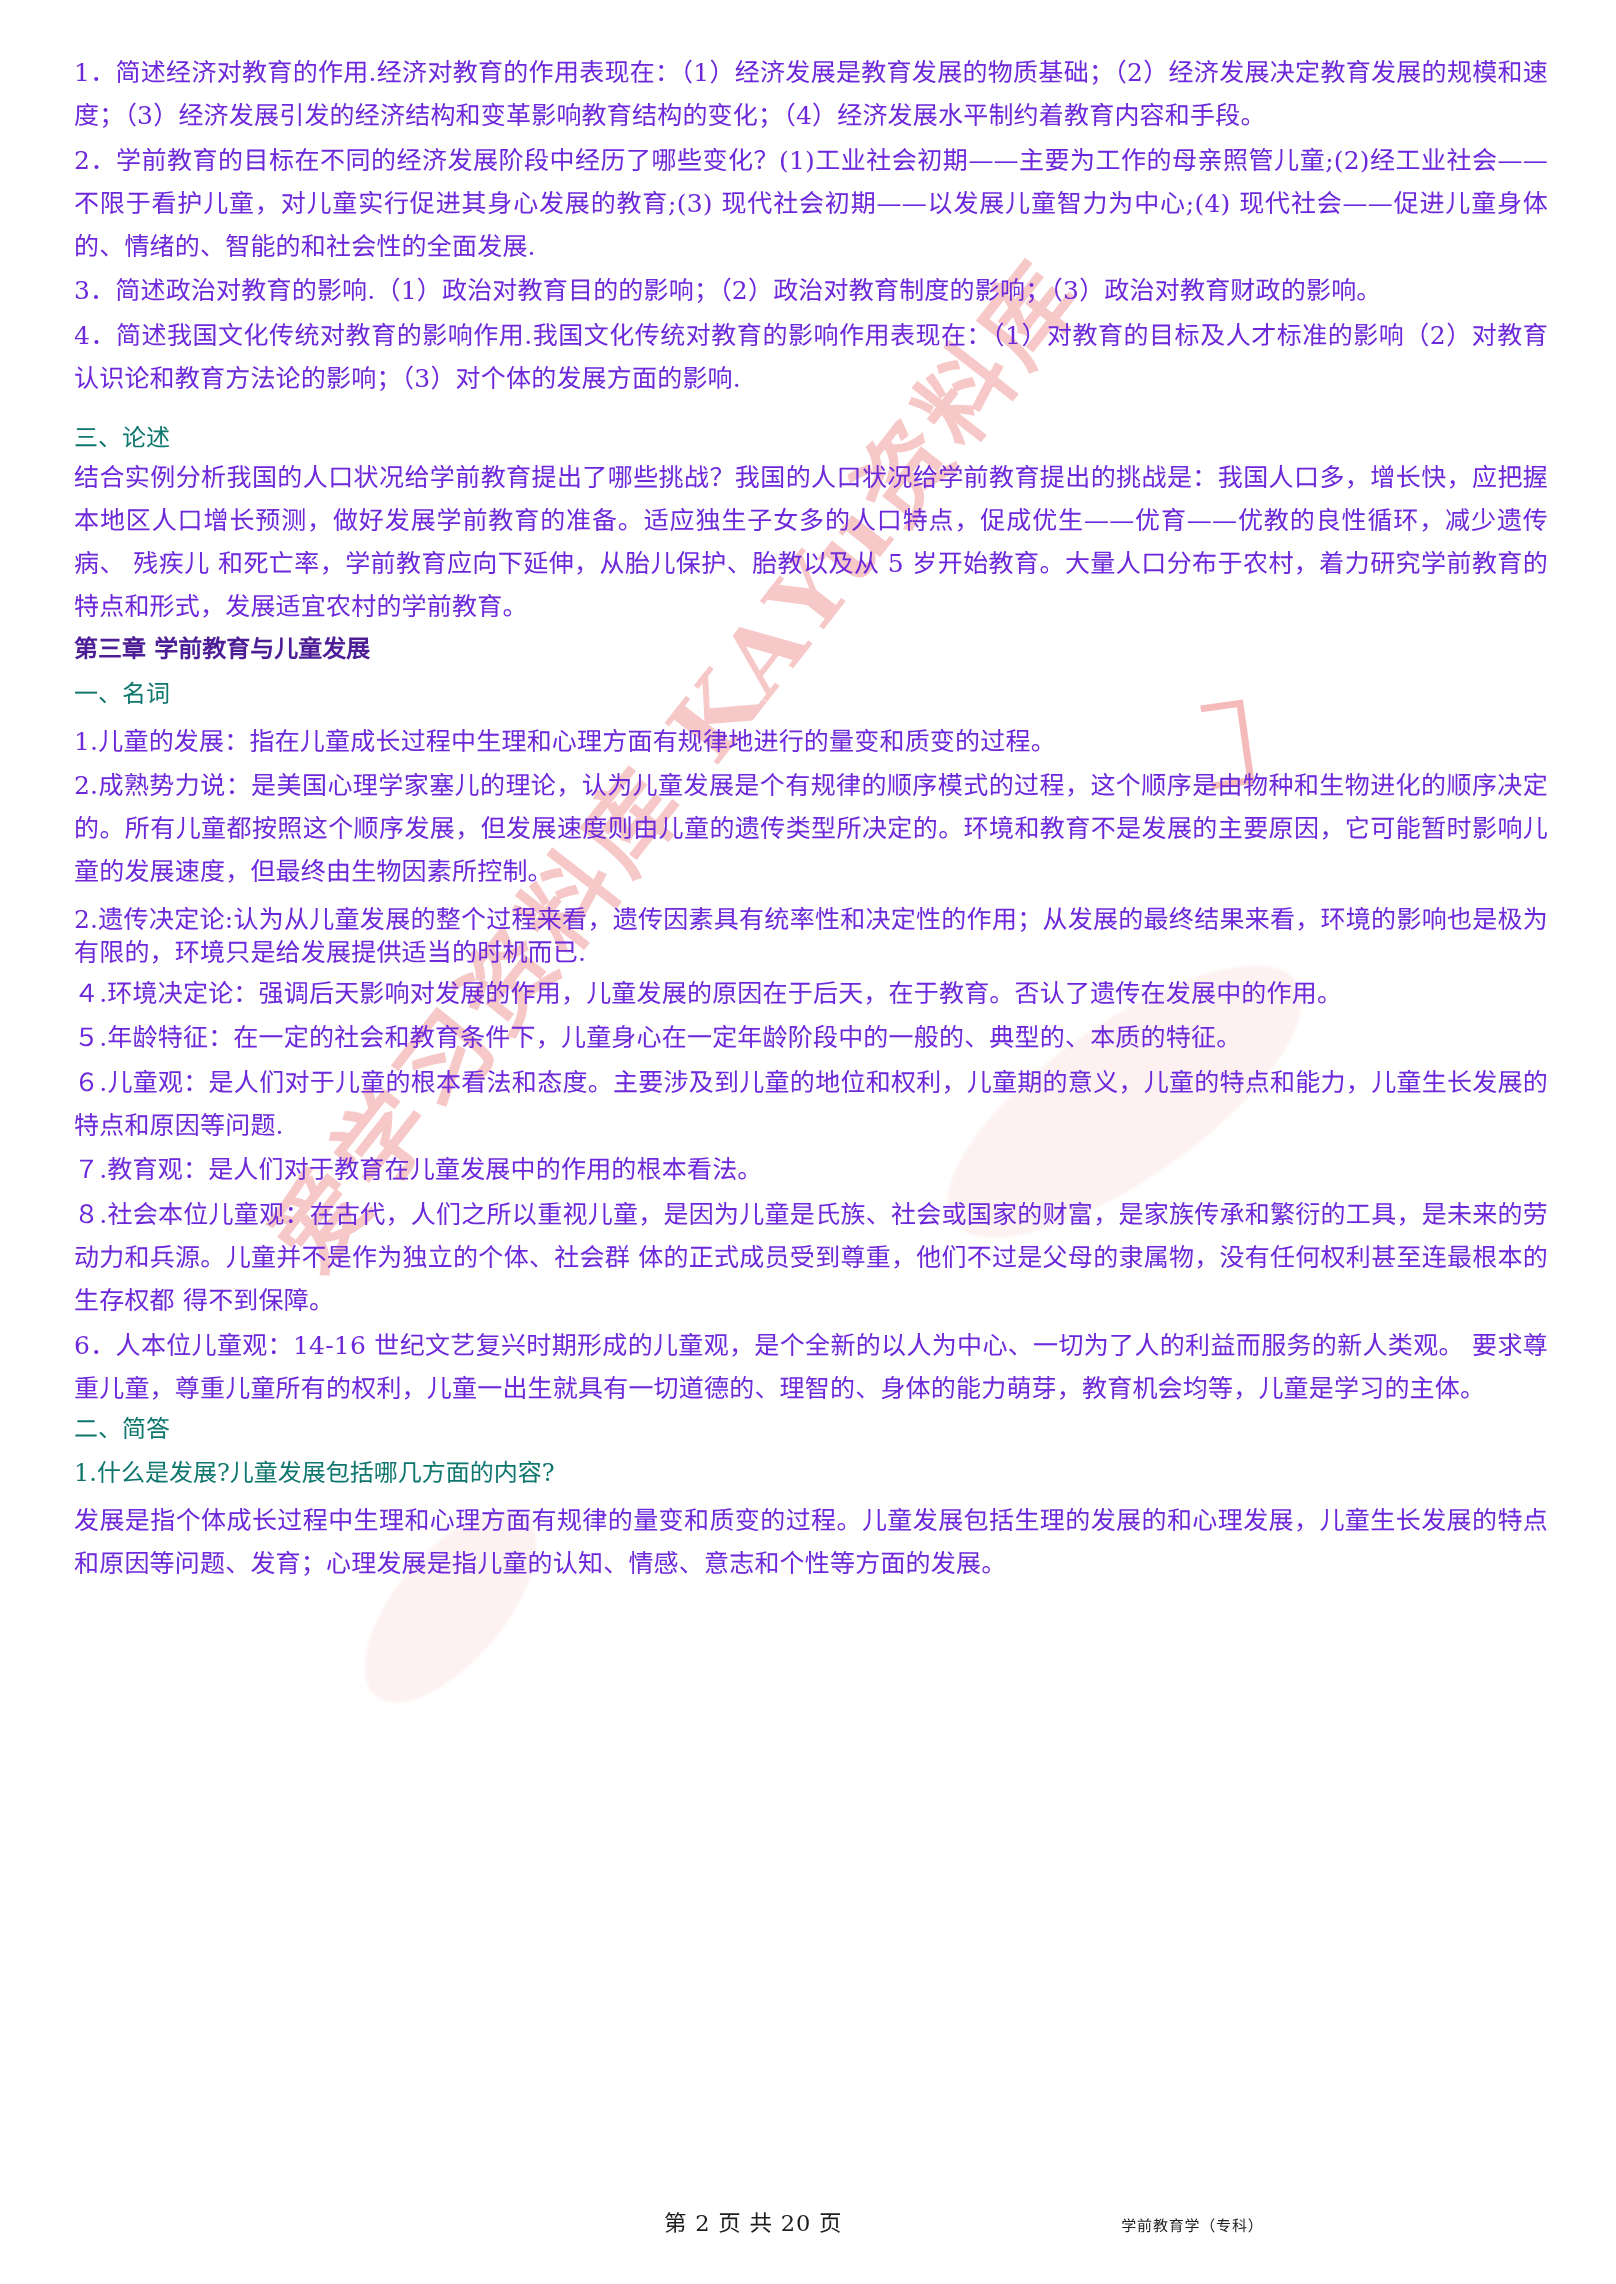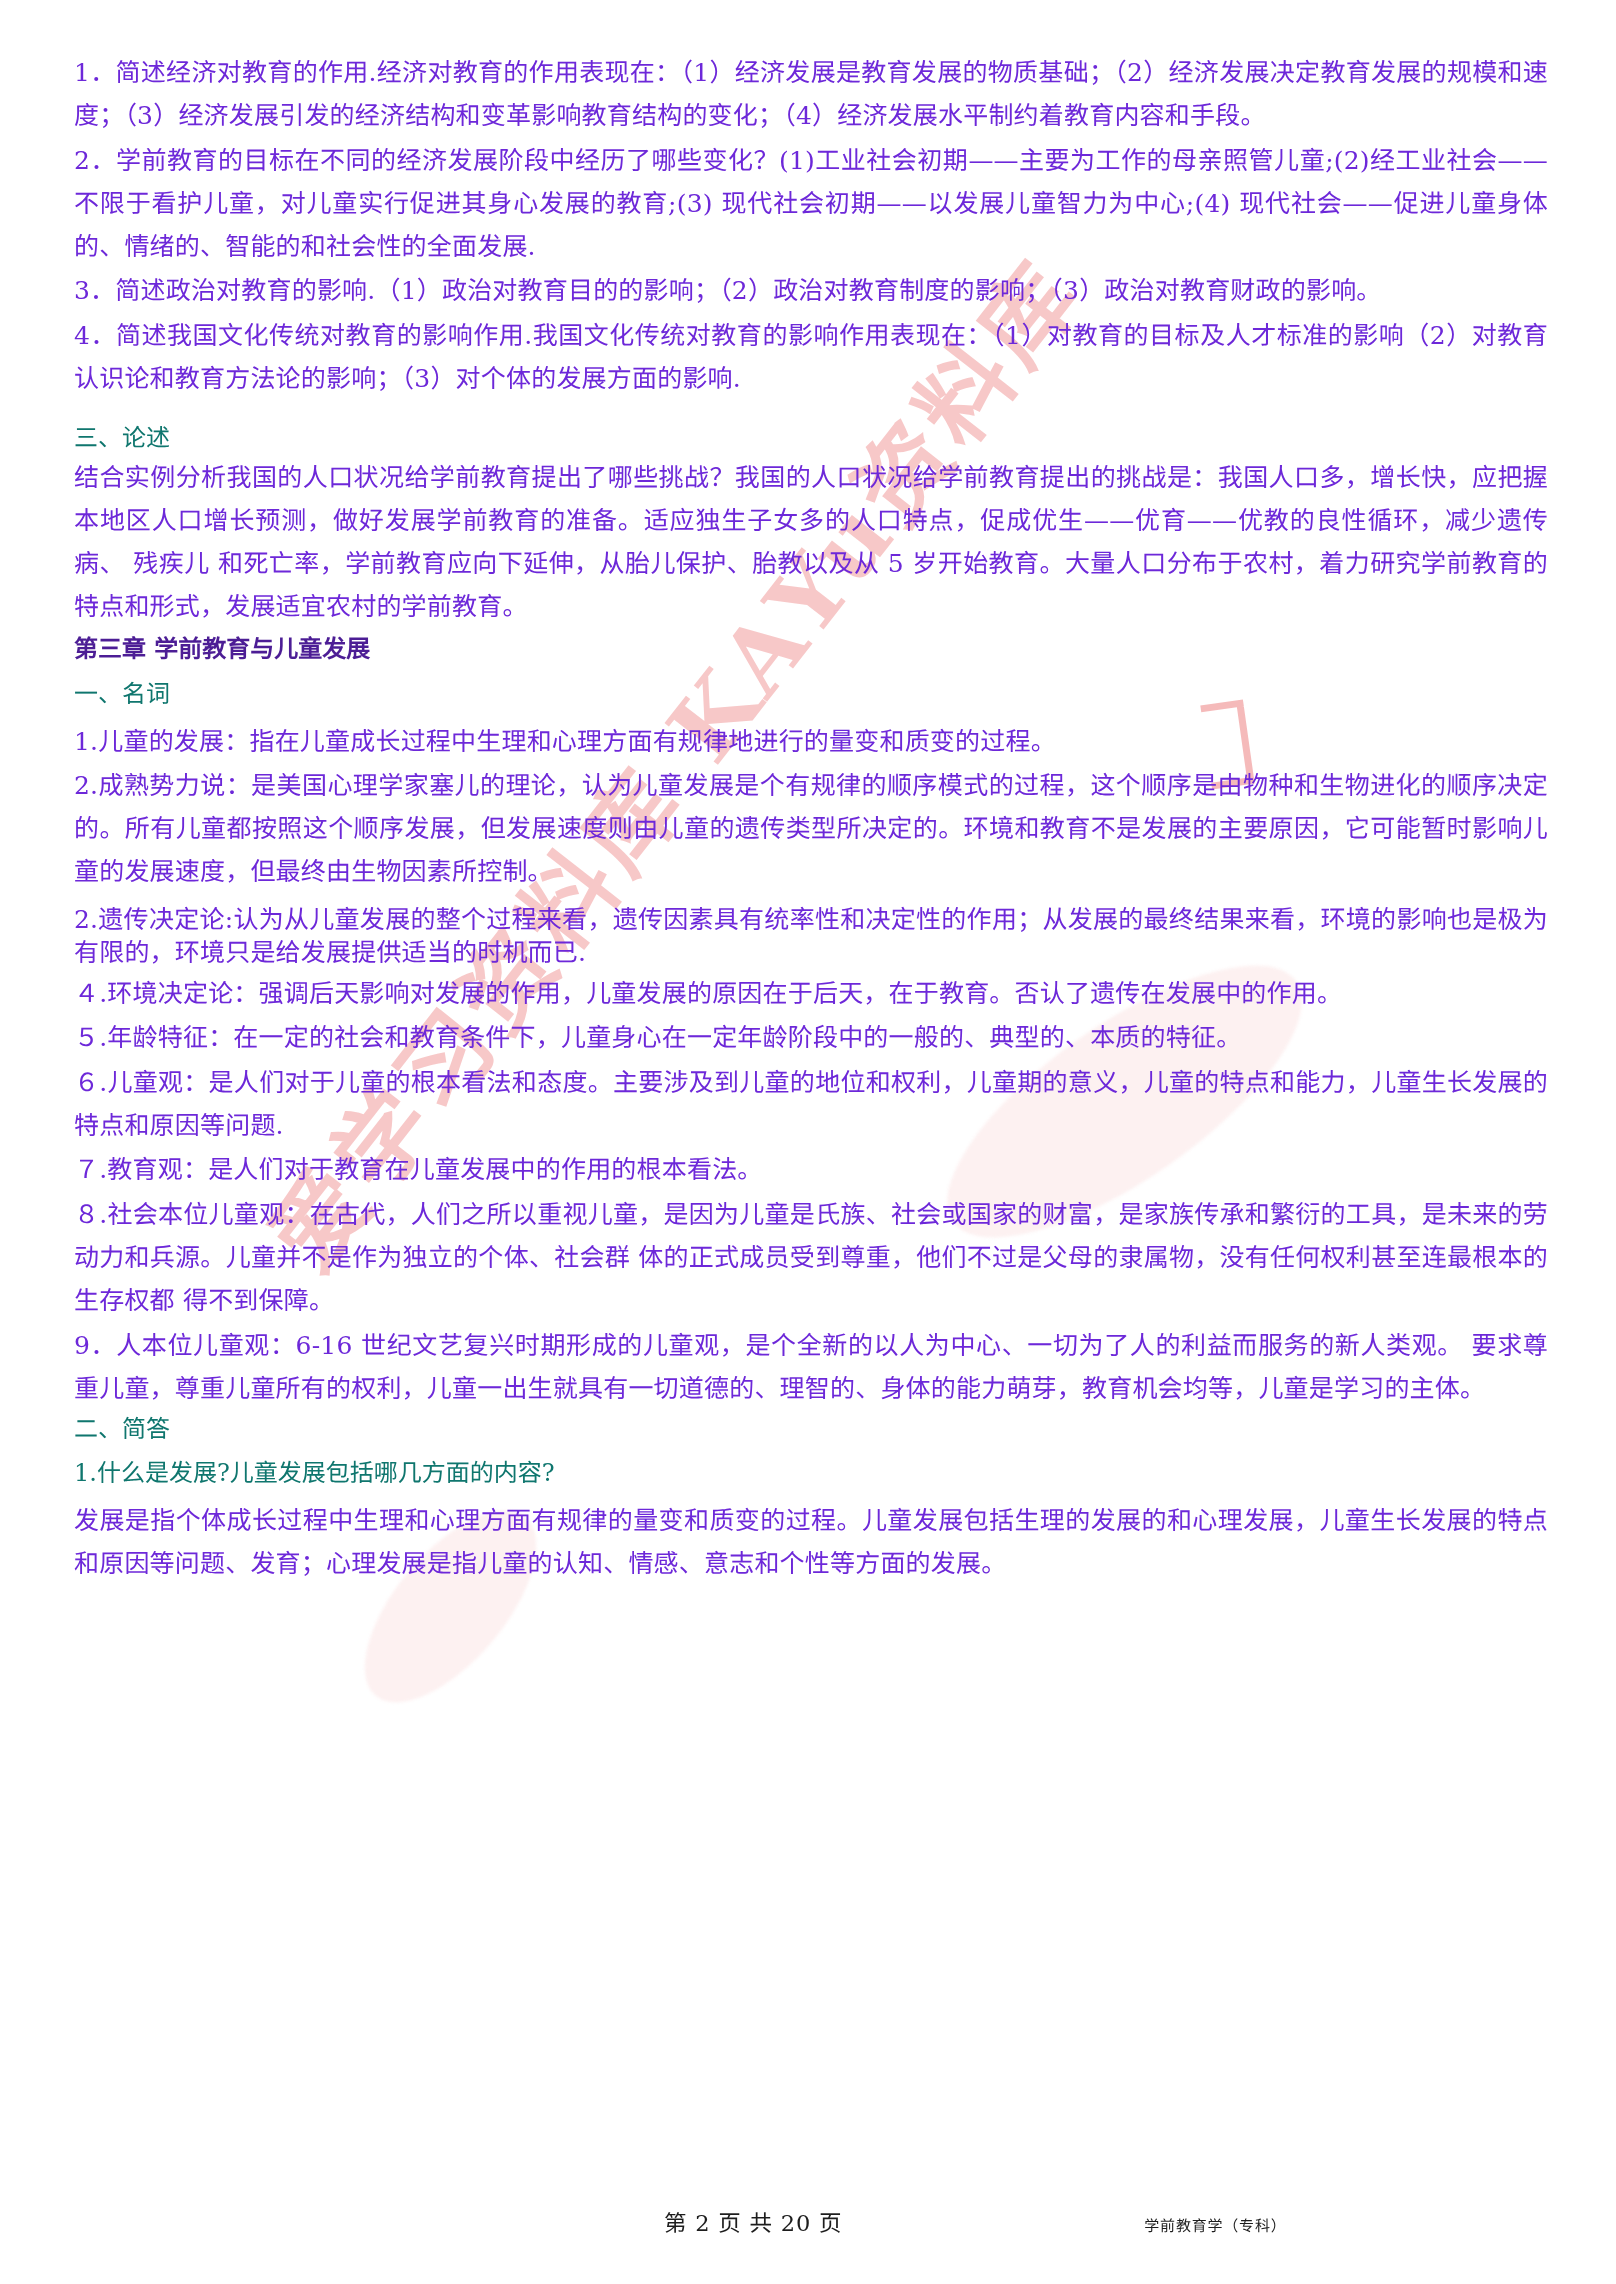--- a/index.html
+++ b/index.html
@@ -64,21 +64,20 @@
   
   .footer {
     position: absolute;
     left: 74px;
     right: 74px;
     bottom: 47px;
     display: flex;
     justify-content: flex-start;
     align-items: baseline;
     z-index: 3;
-    gap: 23px;
   }
   .footer-page {
     margin-left: 590px;
     font-size: 22.5px;
     color: #1d1d1d;
     letter-spacing: 0.8px;
   }
   .footer-course {
     margin-left: 279px;
     font-size: 15px;
@@ -178,21 +177,21 @@
     <p class="p p-wide">４.环境决定论：强调后天影响对发展的作用，儿童发展的原因在于后天，在于教育。否认了遗传在发展中的作用。</p>
 
     <p class="p p-wide">５.年龄特征：在一定的社会和教育条件下，儿童身心在一定年龄阶段中的一般的、典型的、本质的特征。</p>
 
     <p class="p p-wide">６.儿童观：是人们对于儿童的根本看法和态度。主要涉及到儿童的地位和权利，儿童期的意义，儿童的特点和能力，儿童生长发展的特点和原因等问题.</p>
 
     <p class="p p-wide">７.教育观：是人们对于教育在儿童发展中的作用的根本看法。</p>
 
     <p class="p p-wide">８.社会本位儿童观：在古代，人们之所以重视儿童，是因为儿童是氏族、社会或国家的财富，是家族传承和繁衍的工具，是未来的劳动力和兵源。儿童并不是作为独立的个体、社会群 体的正式成员受到尊重，他们不过是父母的隶属物，没有任何权利甚至连最根本的生存权都 得不到保障。</p>
 
-    <p class="p p-wide">9．人本位儿童观：6-16 世纪文艺复兴时期形成的儿童观，是个全新的以人为中心、一切为了人的利益而服务的新人类观。 要求尊重儿童，尊重儿童所有的权利，儿童一出生就具有一切道德的、理智的、身体的能力萌芽，教育机会均等，儿童是学习的主体。</p>
+    <p class="p p-wide">6．人本位儿童观：14-16 世纪文艺复兴时期形成的儿童观，是个全新的以人为中心、一切为了人的利益而服务的新人类观。 要求尊重儿童，尊重儿童所有的权利，儿童一出生就具有一切道德的、理智的、身体的能力萌芽，教育机会均等，儿童是学习的主体。</p>
 
     <p class="heading">二、简答</p>
 
     <div class="spacer-sm"></div>
 
     <p class="heading">1.什么是发展?儿童发展包括哪几方面的内容?</p>
 
     <div class="spacer-sm"></div>
 
     <p class="p p-wide">发展是指个体成长过程中生理和心理方面有规律的量变和质变的过程。儿童发展包括生理的发展的和心理发展，儿童生长发展的特点和原因等问题、发育；心理发展是指儿童的认知、情感、意志和个性等方面的发展。</p>

